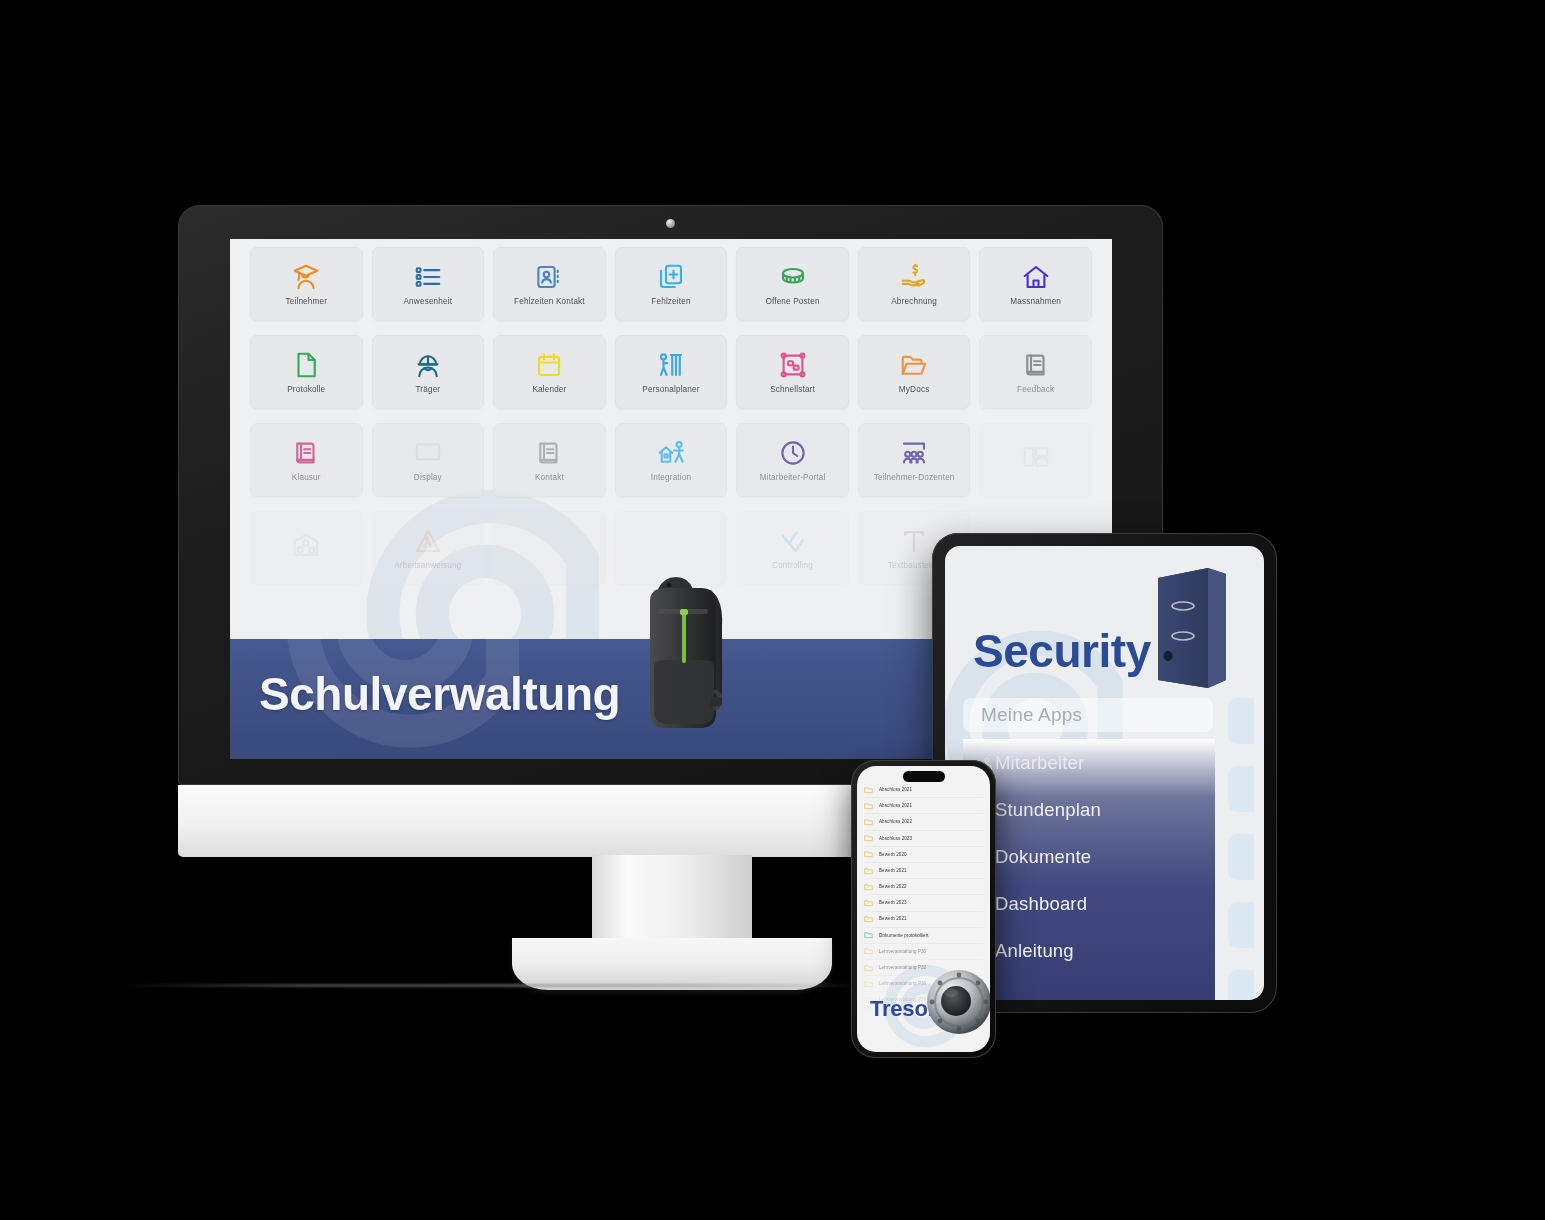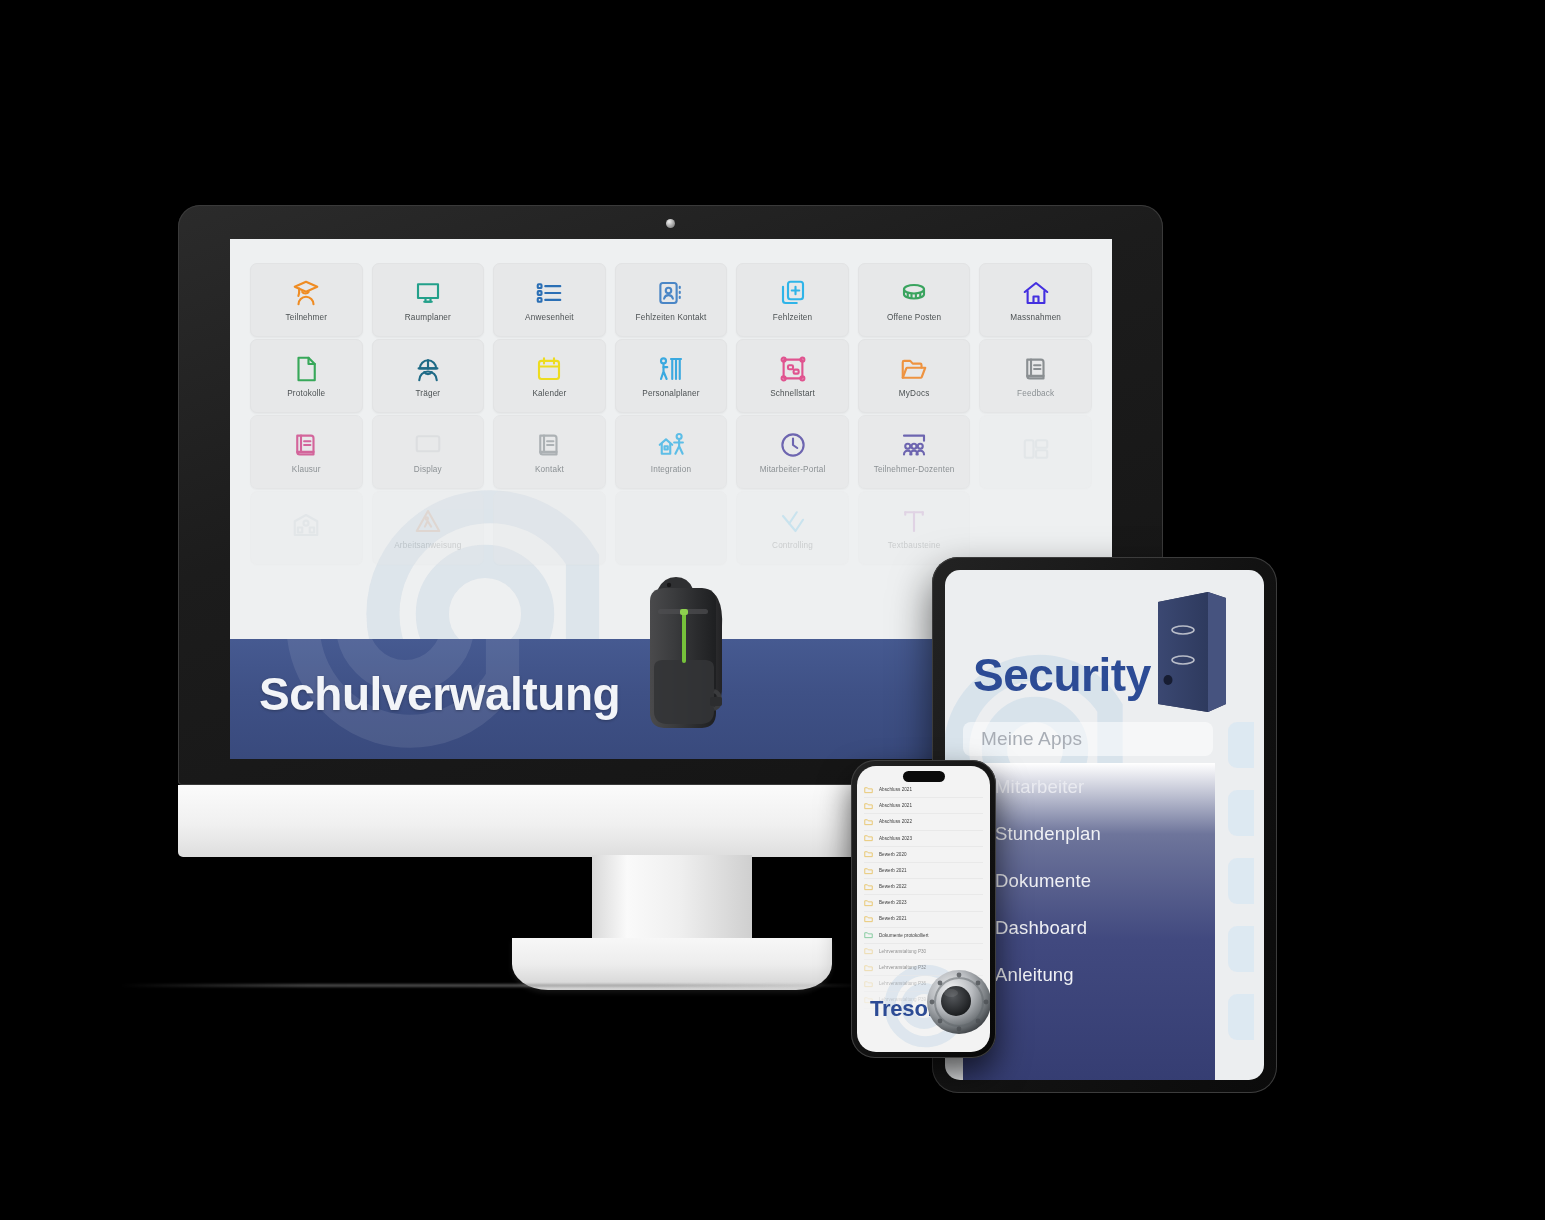--- a/index.html
+++ b/index.html
@@ -34,22 +34,22 @@
     opacity: .9;
   }
   #wm-monitor { left: 60px; top: 180px; width: 390px; height: 390px; }
   .wm svg { width: 100%; height: 100%; display:block; }
 
   
   #app-grid {
     position: absolute; left: 0; top: 0; right: 0;
     display: grid;
     grid-template-columns: repeat(7, 1fr);
-    gap: 2px 9px;
-    padding: 24px 20px 0 20px;
+    gap: 14px 9px;
+    padding: 8px 20px 0 20px;
   }
   .tile {
     background: #e7e8e9;
     border: 1px solid #e2e3e4;
     border-radius: 7px;
     height: 74px;
     display: flex; flex-direction: column; align-items: center; justify-content: center;
     gap: 6px;
     box-shadow: 0 1px 2px rgba(0,0,0,.045);
   }
@@ -97,21 +97,21 @@
     border-radius: 0 0 36px 36px / 0 0 26px 26px;
     box-shadow: 0 3px 5px rgba(255,255,255,.08);
   }
   #desk-shadow {
     position: absolute; left: 120px; top: 984px; width: 760px; height: 3px;
     background: linear-gradient(90deg, rgba(90,90,90,0) 0%, rgba(130,130,130,.55) 25%, rgba(140,140,140,.6) 70%, rgba(90,90,90,0) 100%);
     filter: blur(1.2px);
   }
 
   
-  #tablet { position: absolute; left: 932px; top: 533px; width: 345px; height: 536px; margin-top: 24px; }
+  #tablet { position: absolute; left: 932px; top: 533px; width: 345px; height: 480px; }
   #tablet-bezel {
     position: absolute; inset: 0;
     background: linear-gradient(115deg,#232323 0%,#121212 55%,#0b0b0b 100%);
     border-radius: 26px;
     box-shadow: 0 0 0 1px #3c3c3c inset, 0 18px 40px rgba(0,0,0,.6);
   }
   #tablet-screen {
     position: absolute; left: 13px; top: 13px; right: 13px; bottom: 13px;
     background: #eceef0; border-radius: 15px; overflow: hidden;
   }
@@ -217,30 +217,20 @@
                 <path d="M6.5 12l-.6 2.4"></path>
                 <path d="M6 21a6 6 0 0 1 12 0"></path>
                 <circle cx="12" cy="12.2" r="0"></circle>
                 <path d="M9 11.2c.9 1.6 4.2 1.6 5.1 0"></path>
               </svg>
             </div>
             <div class="lbl">Teilnehmer</div>
           </div>
           <div class="tile ">
             <div class="ico">
-              <svg viewBox="0 0 24 24" fill="none" stroke="#23a08a" stroke-width="1.7" stroke-linecap="round" stroke-linejoin="round">
-                <path d="M4 5h16v11H4z"></path>
-                <path d="M10 16h4v3h-4z"></path>
-                <path d="M9 19h6"></path>
-              </svg>
-            </div>
-            <div class="lbl">Raumplaner</div>
-          </div>
-          <div class="tile ">
-            <div class="ico">
               <svg viewBox="0 0 24 24" fill="none" stroke="#2b6fb5" stroke-width="1.7" stroke-linecap="round" stroke-linejoin="round">
                 <rect x="3" y="5" width="3" height="3" rx=".7"></rect>
                 <rect x="3" y="10.5" width="3" height="3" rx=".7"></rect>
                 <rect x="3" y="16" width="3" height="3" rx=".7"></rect>
                 <path d="M9 6.5h12M9 12h12M9 17.5h12"></path>
               </svg>
             </div>
             <div class="lbl">Anwesenheit</div>
           </div>
           <div class="tile ">
@@ -266,20 +256,32 @@
           </div>
           <div class="tile ">
             <div class="ico">
               <svg viewBox="0 0 24 24" fill="none" stroke="#3aa45f" stroke-width="1.7" stroke-linecap="round" stroke-linejoin="round">
                 <ellipse cx="12" cy="9" rx="8" ry="3.4"></ellipse>
                 <path d="M4 9v4c0 1.9 3.6 3.4 8 3.4s8-1.5 8-3.4V9"></path>
                 <path d="M7 12.3v2.4M10 13.2v2.4M13.5 13.2v2.4M17 12.3v2.4"></path>
               </svg>
             </div>
             <div class="lbl">Offene Posten</div>
+          </div>
+          <div class="tile ">
+            <div class="ico">
+              <svg viewBox="0 0 24 24" fill="none" stroke="#e0a62a" stroke-width="1.7" stroke-linecap="round" stroke-linejoin="round">
+                <path d="M14.5 3.2c-1.6-.5-3 .2-3 1.4 0 1.5 3 1 3 2.5 0 1.2-1.4 1.8-3 1.3"></path>
+                <path d="M13 2.2v1M13 9.3v1"></path>
+                <path d="M3 17.5h4.5l3.2 1.4 5-1.4"></path>
+                <path d="M3 15h5l3 1.2h2.4a1.2 1.2 0 0 1 0 2.4"></path>
+                <path d="M15.7 18.9l4.3-2.2a1.4 1.4 0 0 0-1.4-2.2l-4 1.3"></path>
+              </svg>
+            </div>
+            <div class="lbl">Abrechnung</div>
           </div>
           <div class="tile ">
             <div class="ico">
               <svg viewBox="0 0 24 24" fill="none" stroke="#4430e0" stroke-width="1.7" stroke-linecap="round" stroke-linejoin="round">
                 <path d="M3 11.2L12 4l9 7.2"></path>
                 <path d="M5.3 10.5V20h13.4v-9.5"></path>
                 <path d="M10 20v-5.2h4V20"></path>
               </svg>
             </div>
             <div class="lbl">Massnahmen</div>

